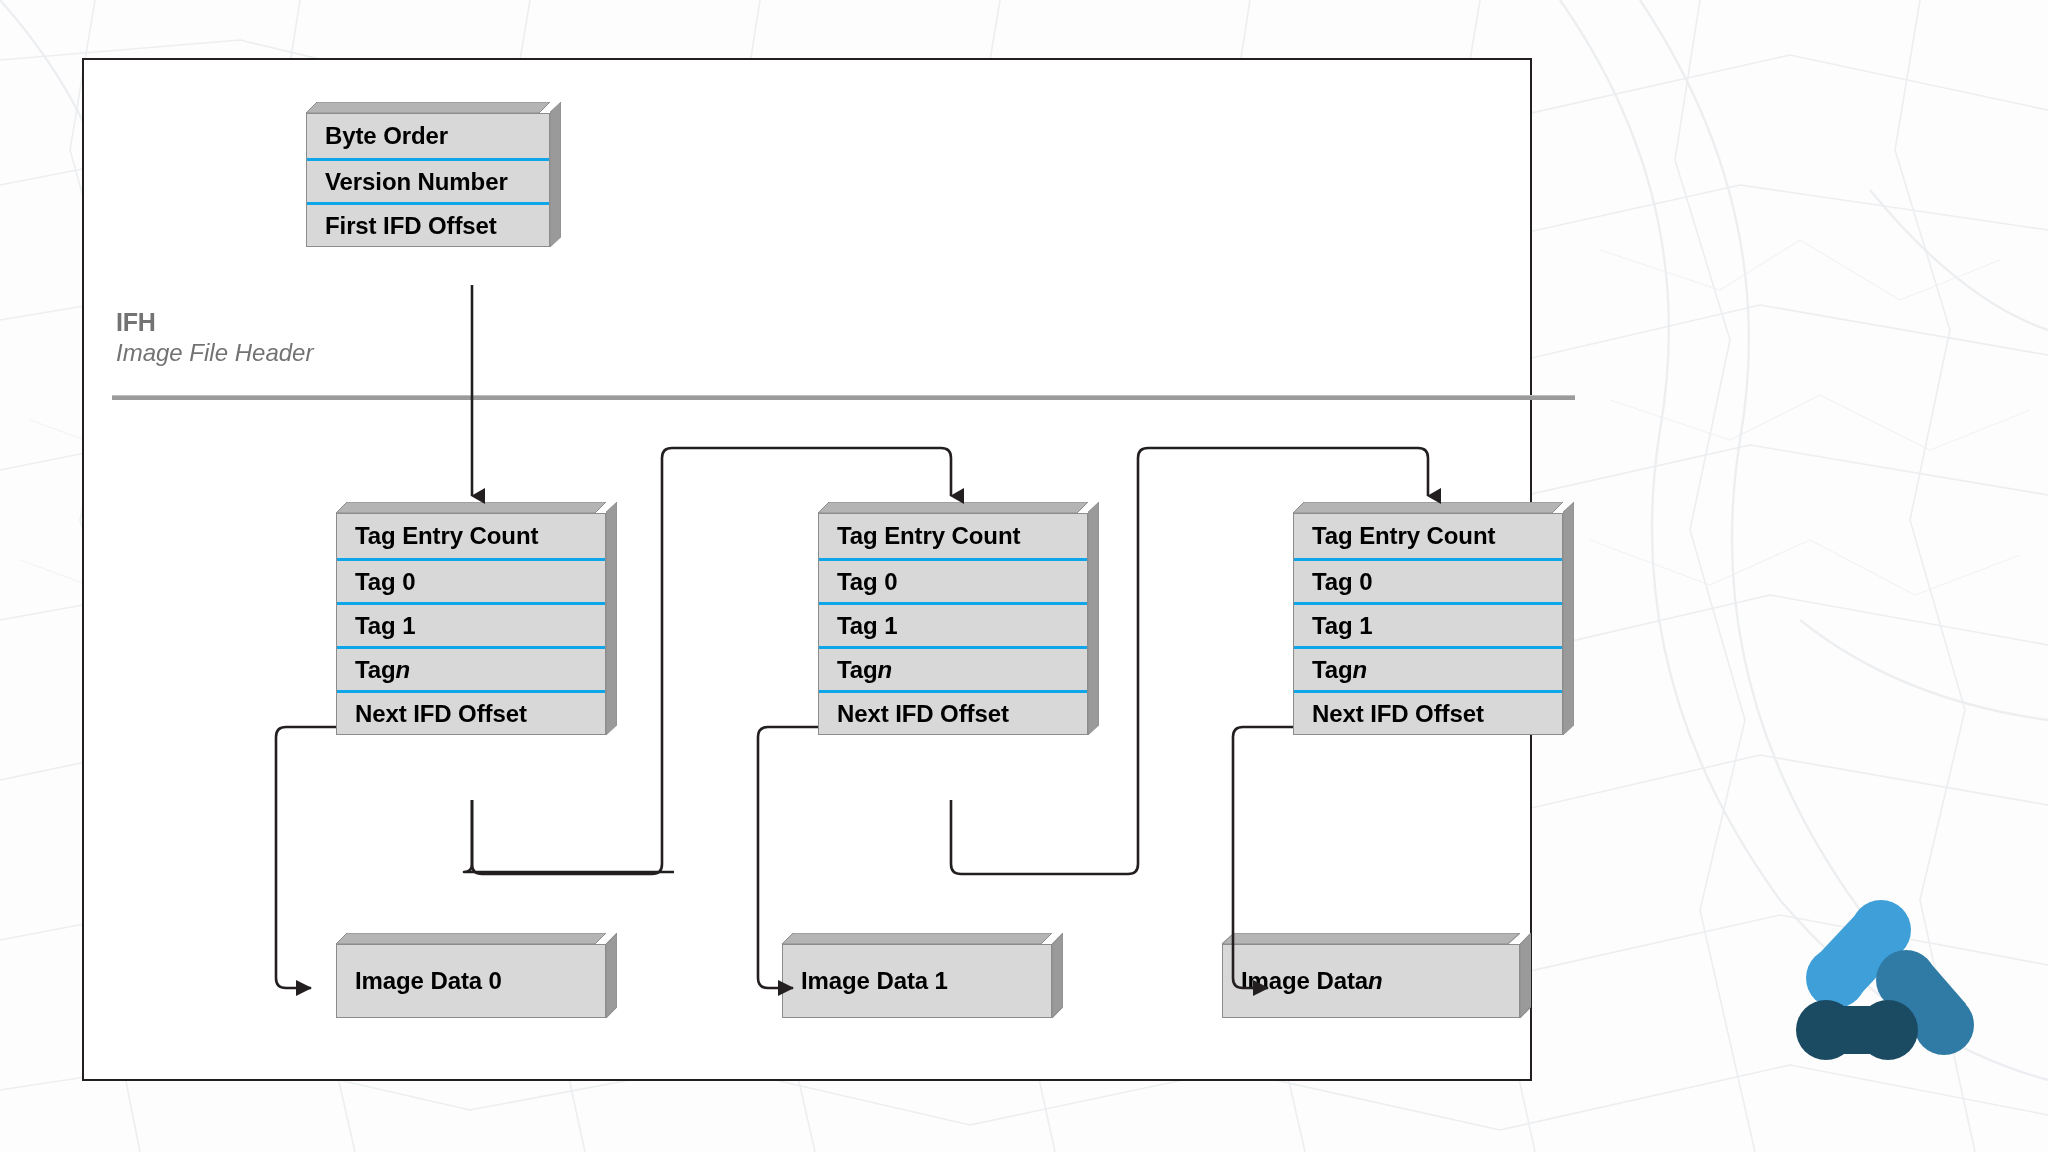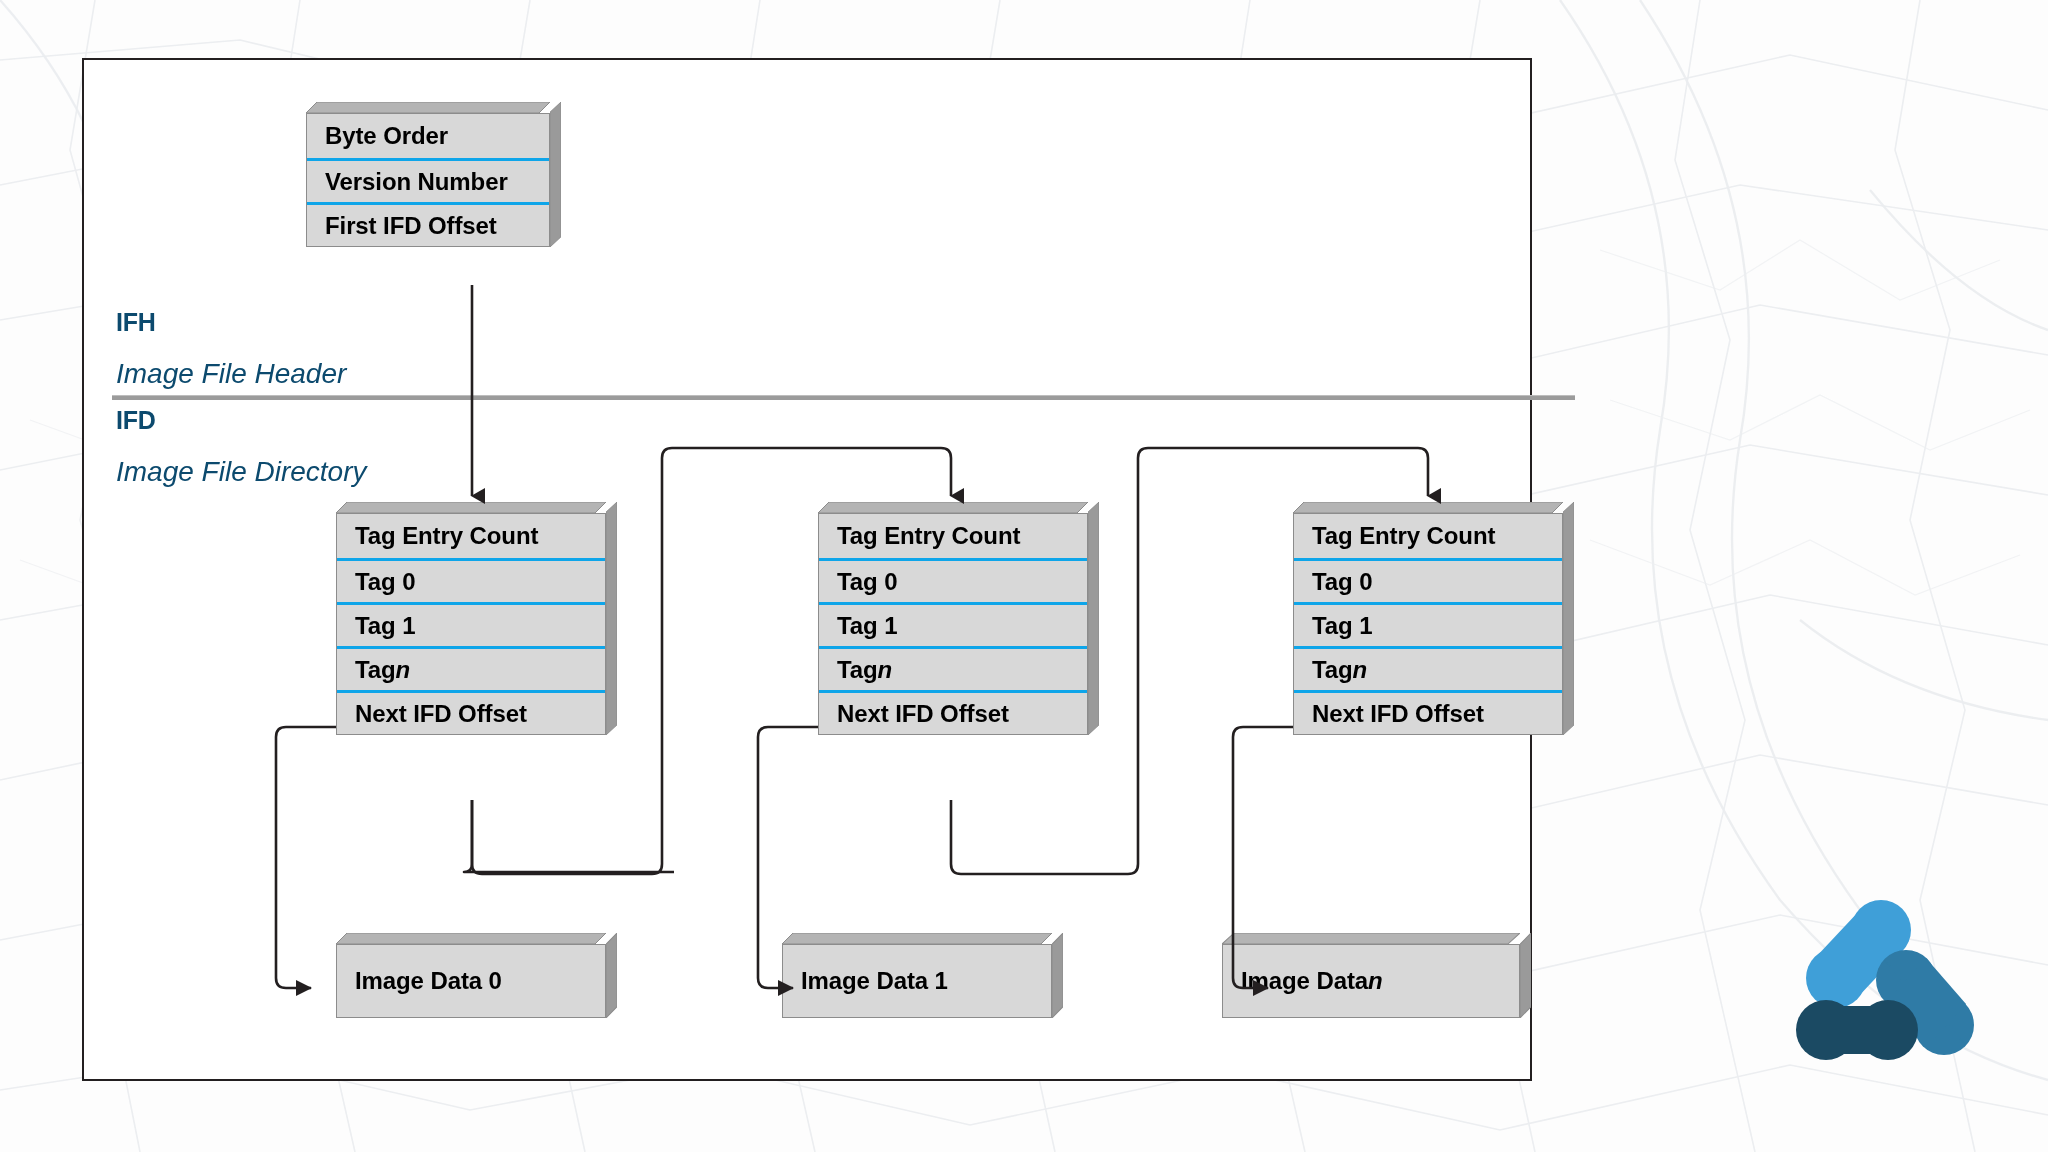--- a/index.html
+++ b/index.html
@@ -60,34 +60,34 @@
     border-top: 1px solid #bdbdbd;
     box-sizing: border-box;
     z-index: 2;
   }
 
   
   .section-caption {
     position: absolute;
     z-index: 2;
     line-height: 1.18;
-    color: #0c4a6e;
+    color: #737373;
     white-space: nowrap;
   }
   .section-caption .abbr {
     display: block;
     font-size: 25px;
     font-weight: bold;
     letter-spacing: -0.2px;
   }
   .section-caption .full {
     display: block;
-    font-size: 28px;
+    font-size: 24px;
     font-style: italic;
-    margin-top: 19px;
+    margin-top: 1px;
   }
 
   
   .stack {
     position: absolute;
     z-index: 2;
   }
   
   .stack .face {
     position: relative;
@@ -196,24 +196,20 @@
     </div>
   </div>
 
   <div class="section-caption" id="caption-ifh" style="left:116px; top:308px;">
     <span class="abbr">IFH</span>
     <span class="full">Image File Header</span>
   </div>
 
   <div class="section-rule" id="rule-ifh-ifd" style="left:112px; top:395px; width:1463px;"></div>
 
-  <div class="section-caption" id="caption-ifd" style="left:116px; top:406px;">
-    <span class="abbr">IFD</span>
-    <span class="full">Image File Directory</span>
-  </div>
 
   <div class="stack ifd-block" id="ifd-block-0" style="left:336px; top:513px; width:270px;">
     <svg class="top-bevel" viewBox="0 0 270 11" preserveAspectRatio="none">
       <polygon points="0,11 11,0 270,0 259,11" fill="#b4b4b4" stroke="#8c8c8c" stroke-width="1"></polygon>
     </svg>
     <svg class="right-bevel" viewBox="0 0 11 253" preserveAspectRatio="none">
       <polygon points="0,11 11,0 11,242 0,253" fill="#9a9a9a" stroke="#8c8c8c" stroke-width="1"></polygon>
     </svg>
     <div class="face">
       <div class="row">

